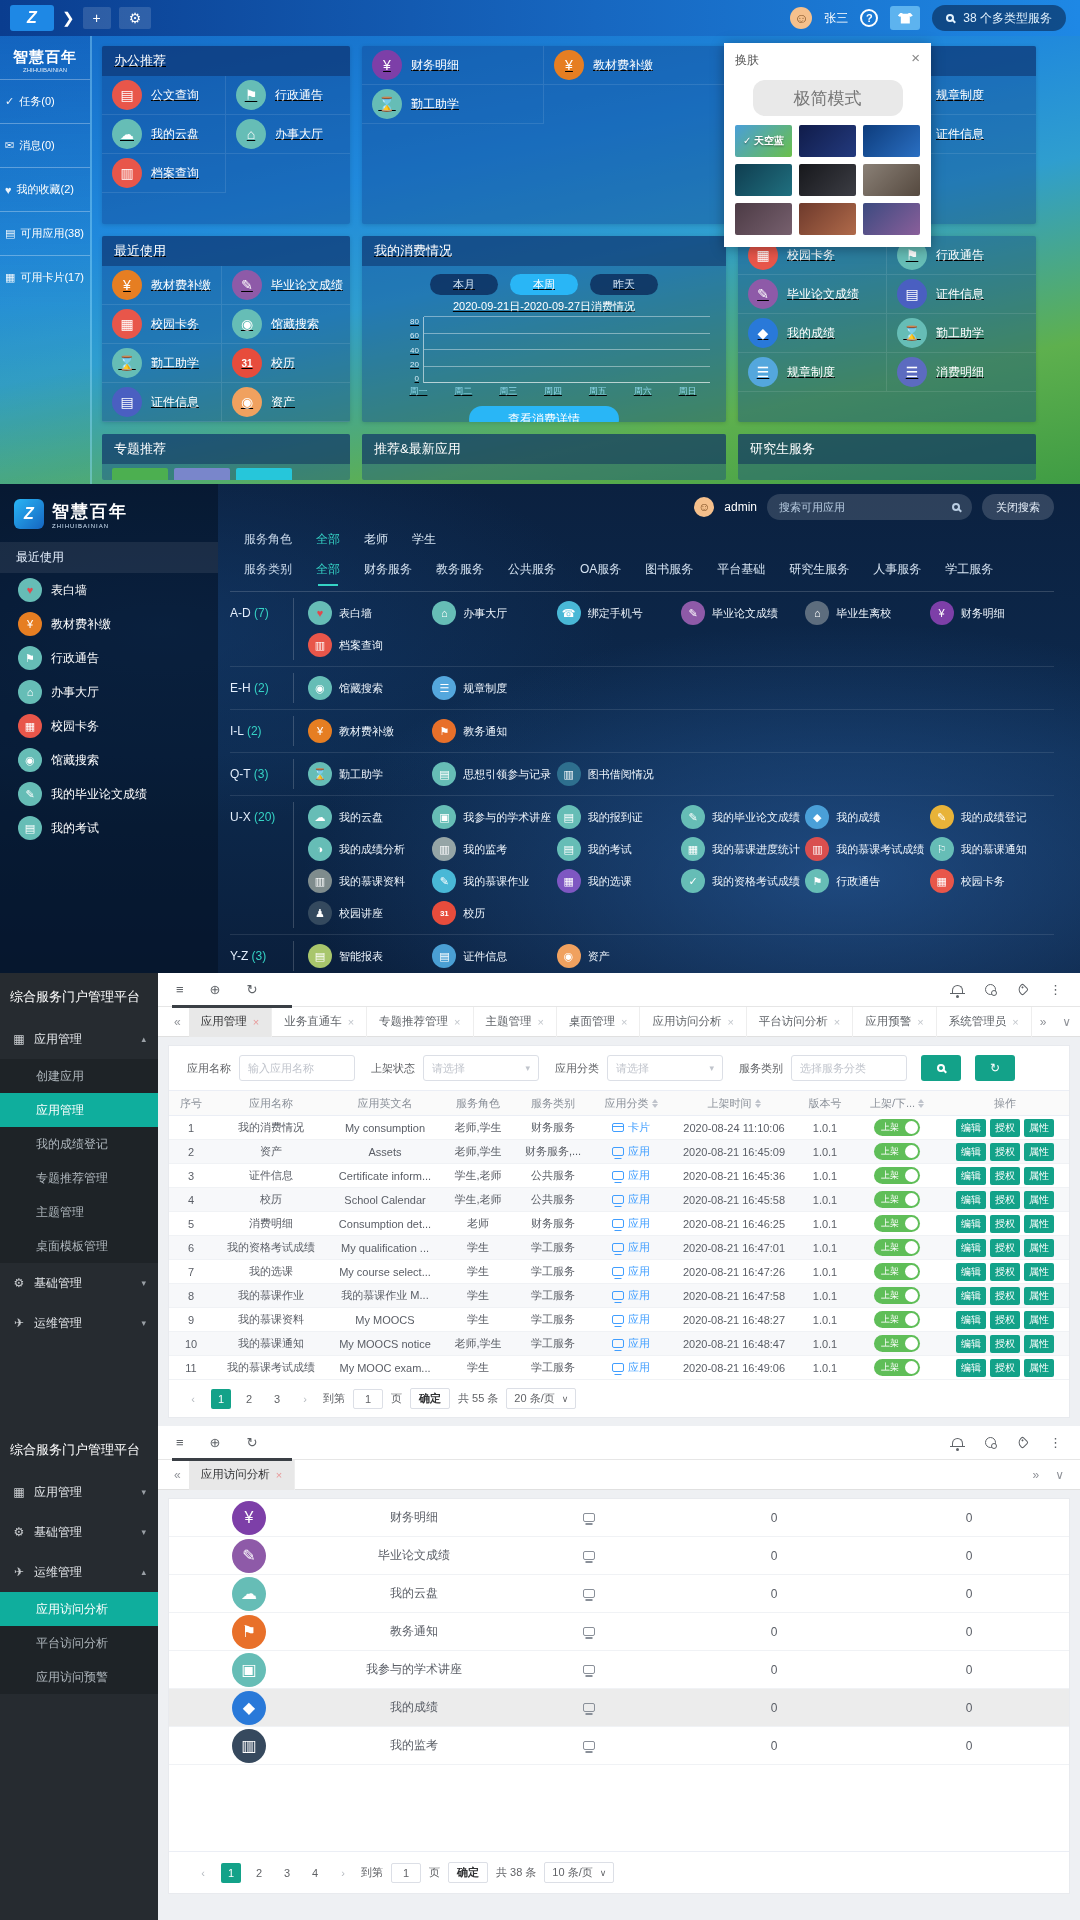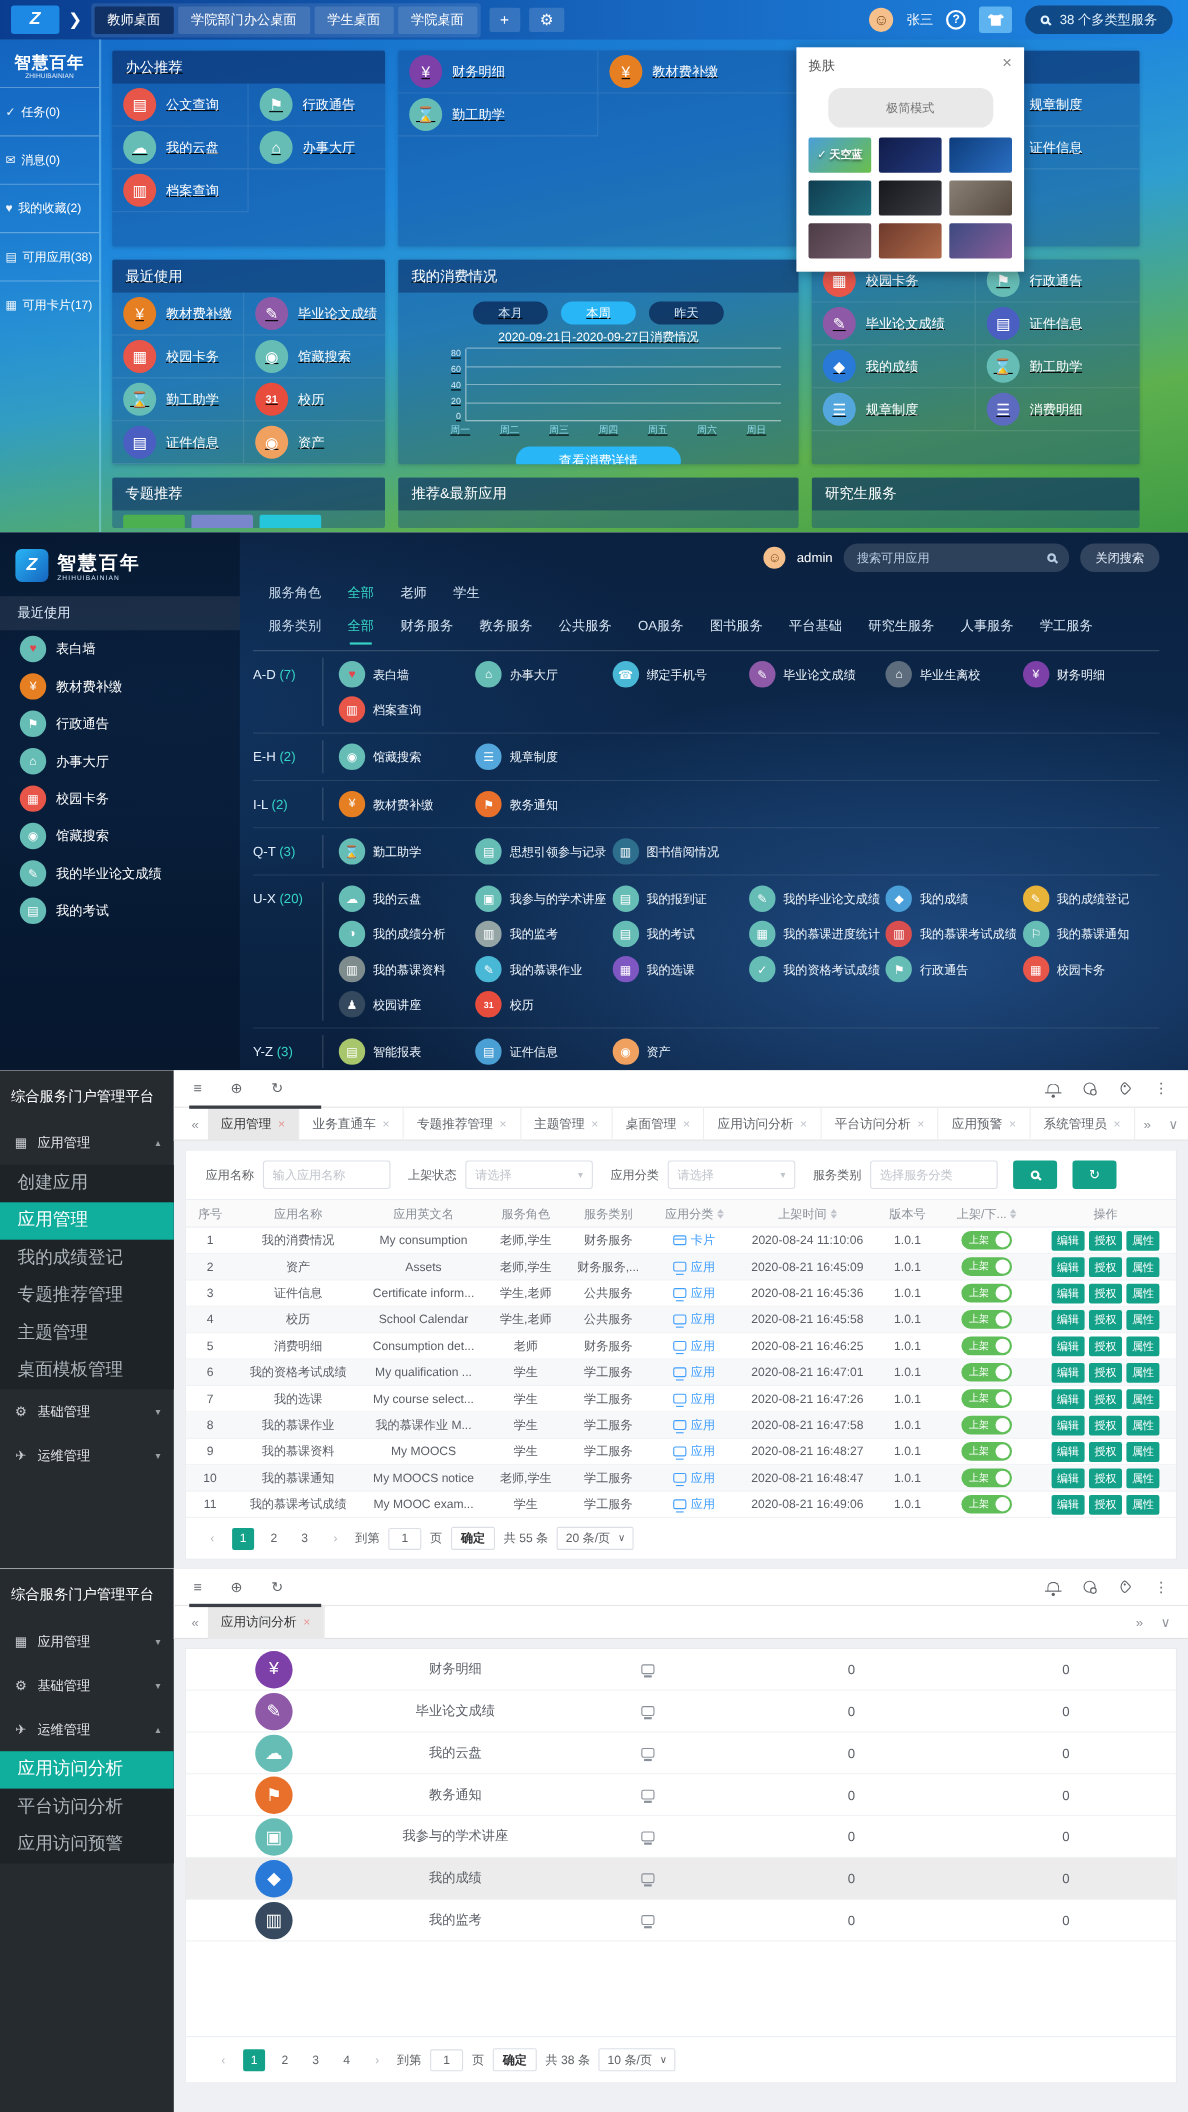--- a/index.html
+++ b/index.html
@@ -64,21 +64,21 @@
   .x-labels span { flex:1; text-align:center; color:#8fd8ea; font-size:9px; }
   .cons-btn { display:block; margin:8px auto 0; width:150px; height:26px; border-radius:13px; background:#29b6f6; color:#fff; font-size:12px; border:none; }
 
   .s1-strip { background:rgba(16,62,138,.38); border-radius:2px; overflow:hidden; }
   .strip-thumbs { display:flex; gap:6px; padding:4px 10px; }
   .strip-thumb { width:56px; height:18px; border-radius:2px; }
 
   .skin-popup { position:absolute; left:724px; top:43px; width:207px; background:#fff; box-shadow:0 2px 12px rgba(0,0,0,.35); z-index:5; padding:9px 11px 12px; }
   .sp-head { display:flex; justify-content:space-between; color:#555; font-size:12px; }
   .sp-close { color:#888; font-size:15px; line-height:12px; }
-  .sp-mode { display:block; margin:11px auto 9px; width:150px; height:36px; border-radius:12px; background:#e9e9e9; color:#777; border:none; font-size:11px; }
+  .sp-mode { display:block; margin:11px auto 9px; width:150px; height:36px; border-radius:12px; background:#e9e9e9; color:#777; border:none; font-size:17px; }
   .sp-grid { display:grid; grid-template-columns:repeat(3,1fr); gap:7px; }
   .skin-thumb { height:32px; border-radius:2px; position:relative; }
   .sel-label { position:absolute; left:0; top:0; right:0; bottom:0; display:flex; align-items:center; justify-content:center;
                color:#fff; font-size:10px; font-weight:bold; text-shadow:0 1px 2px rgba(0,0,0,.45); }
 
   
   .s2 { height:489px; display:flex;
         background: radial-gradient(900px 420px at 78% 80%, rgba(46,104,176,.55), transparent 60%),
                     radial-gradient(700px 300px at 15% 30%, rgba(20,60,110,.6), transparent 65%),
                     linear-gradient(180deg,#0b2140 0%,#0d2a4e 55%,#0a1f3c 100%); }
@@ -115,21 +115,21 @@
 
   
   .s3 { height:453px; } .s4 { height:494px; }
   .adm { display:flex; background:#eef0f3; height:100%; }
   .adm-side { width:158px; background:#262b30; }
   .adm-title { font-size:13px; color:#fff; padding:15px 10px 13px; white-space:nowrap; }
   .m-parent { display:flex; align-items:center; gap:8px; padding:0 12px; height:40px; font-size:12px; color:#e4e7ea; }
   .m-ico { font-size:12px; opacity:.85; width:14px; text-align:center; }
   .m-caret { margin-left:auto; font-size:9px; color:#9aa0a6; }
   .m-children { background:#1e2327; }
-  .m-child { height:34px; line-height:34px; padding-left:16px; font-size:16px; color:#aeb6bc; }
+  .m-child { height:34px; line-height:34px; padding-left:36px; font-size:12px; color:#aeb6bc; }
   .m-child.active { background:#0fae9d; color:#fff; }
 
   .adm-main { flex:1; display:flex; flex-direction:column; min-width:0; }
   .adm-toolbar { height:34px; background:#fff; display:flex; align-items:center; gap:26px; padding:0 18px; position:relative; border-bottom:1px solid #e6e6e6; }
   .tb-underline { position:absolute; left:14px; bottom:-2px; width:120px; height:3px; background:#3a3f45; }
   .tb-ico { color:#5f6368; font-size:13px; }
   .tb-right { margin-left:auto; display:flex; align-items:center; gap:22px; }
   .i-bell { width:11px; height:9px; border:1.3px solid #5f6368; border-bottom:none; border-radius:6px 6px 0 0; position:relative; display:inline-block; }
   .i-bell::before { content:''; position:absolute; left:-3px; right:-3px; bottom:0; height:1.3px; background:#5f6368; }
   .i-bell::after { content:''; position:absolute; left:3px; bottom:-4px; width:3px; height:3px; border-radius:50%; background:#5f6368; }
@@ -191,26 +191,20 @@
   .ico.lg { width:34px; height:34px; min-width:34px; font-size:16px; margin:0 auto; }
   .an-mon { color:#8a9099; }
 </style>
 </head>
 <body>
 
 <section class="s1">
   <header class="s1-top">
     <div class="s1-logo">Z</div>
     <span class="chev">❯</span>
-    <nav class="s1-tabs" id="s1-tabs">
-        <span class="s1-tab active">教师桌面</span>
-        <span class="s1-tab">学院部门办公桌面</span>
-        <span class="s1-tab">学生桌面</span>
-        <span class="s1-tab">学院桌面</span>
-      </nav>
     <button class="s1-sq">+</button>
     <button class="s1-sq">⚙</button>
     <div class="s1-right">
       <span class="avatar">☺</span>
       <span class="s1-user">张三</span>
       <span class="help">?</span>
       <button class="shirt-btn">
           <span class="i-shirt"></span>
         </button>
       <span class="s1-search">

